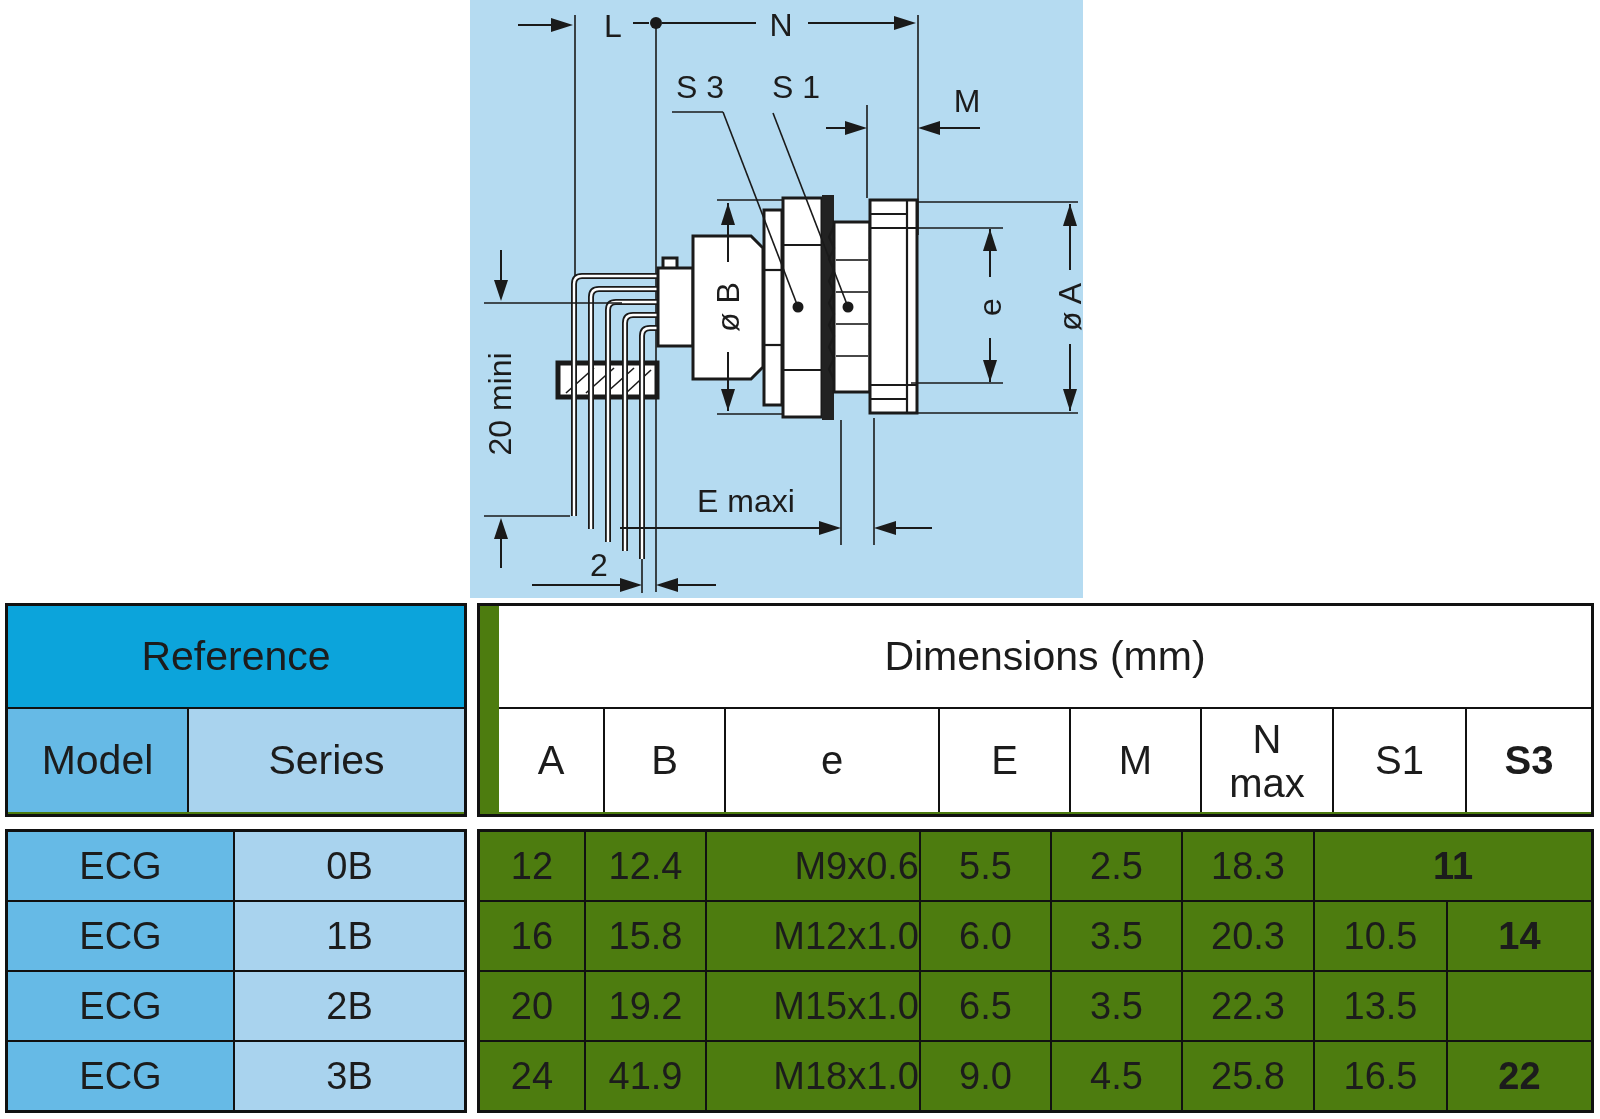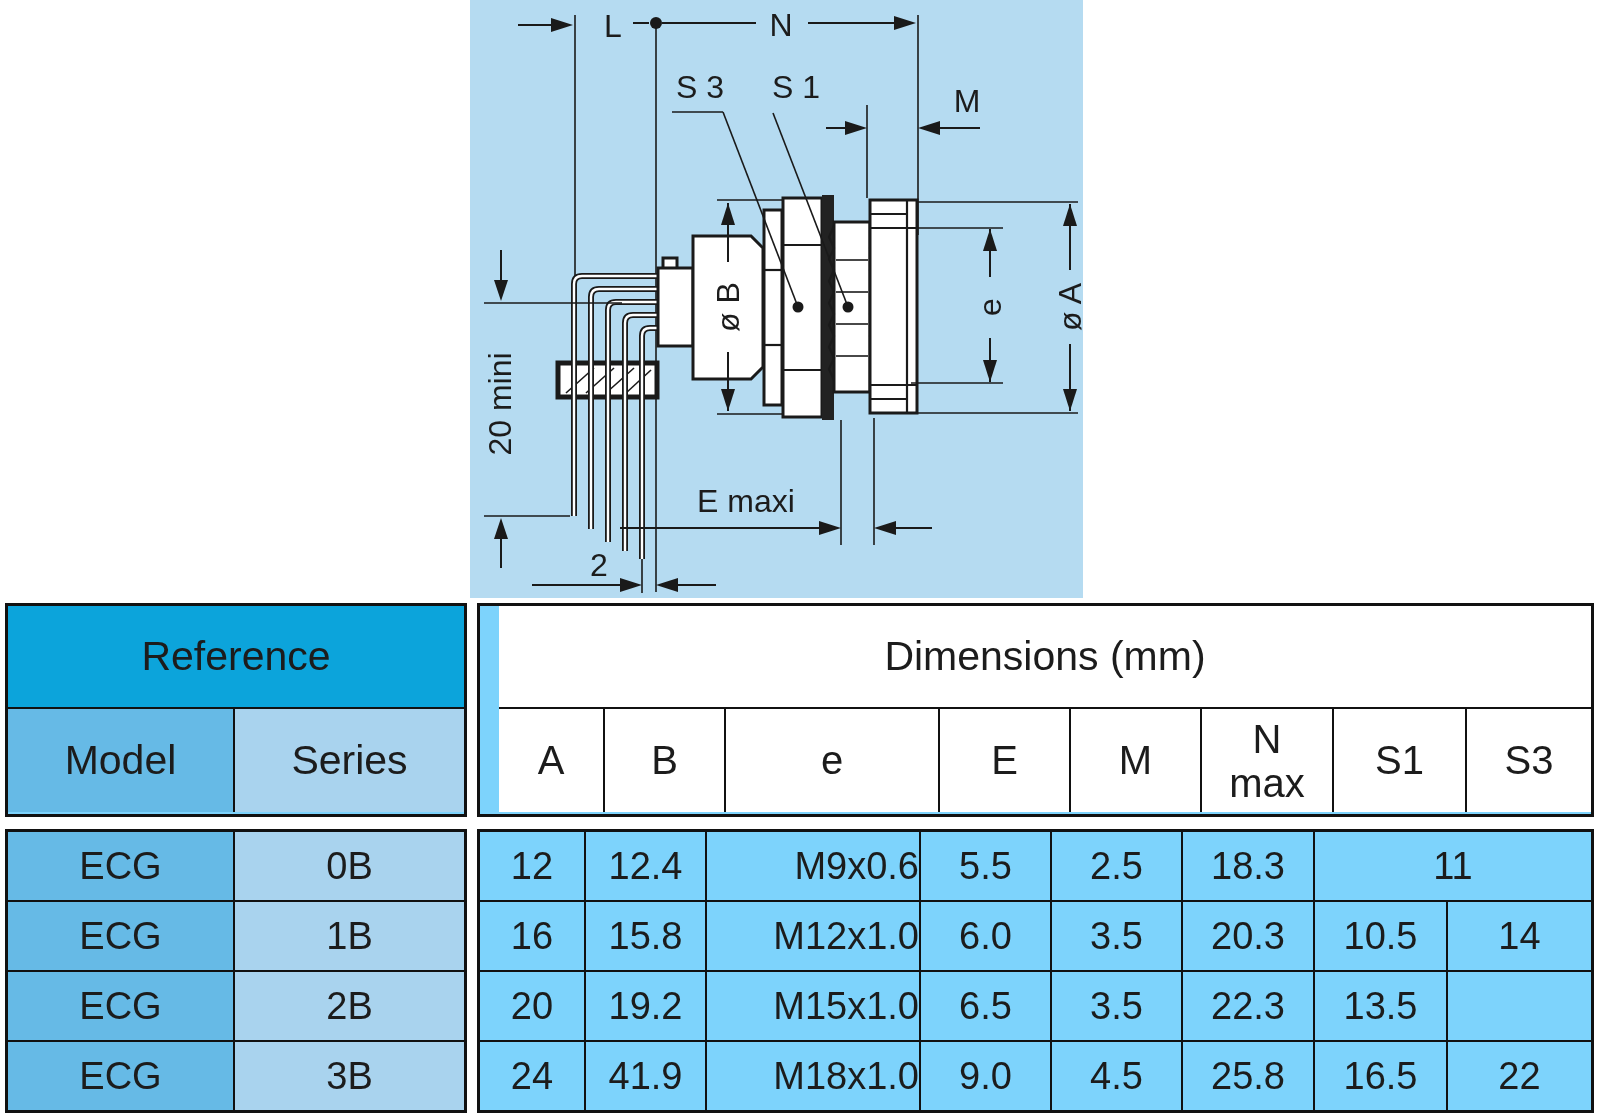--- a/index.html
+++ b/index.html
@@ -10,49 +10,49 @@
   
   #drawing{position:absolute;left:470px;top:0;width:613px;height:598px;background:#B5DBF1;}
   #drawing svg{display:block;}
   .dline{stroke:#1a1a1a;stroke-width:2;fill:none;}
   .thin{stroke:#1a1a1a;stroke-width:1.6;fill:none;}
   .part{stroke:#1a1a1a;stroke-width:3;fill:#fff;}
   .part2{stroke:#1a1a1a;stroke-width:2.2;fill:none;}
   .arrow{fill:#1a1a1a;stroke:none;}
   .dimtext{font-family:"Liberation Sans","DejaVu Sans",sans-serif;font-size:32px;fill:#1c1c1c;}
   
-  .blk{position:absolute;border:3px solid #111;box-sizing:border-box;background:#7dd3fc;}
+  .blk{position:absolute;border:3px solid #111;box-sizing:border-box;background:#4d7c0f;}
   .cell{display:flex;align-items:center;justify-content:center;box-sizing:border-box;}
   #hdr-left{left:5px;top:603px;width:462px;height:214px;}
   #hdr-right{left:477px;top:603px;width:1117px;height:214px;padding-left:19px;}
   #body-left{left:5px;top:829px;width:462px;height:284px;}
   #body-right{left:477px;top:829px;width:1117px;height:284px;}
   .hrow1{height:103px;border-bottom:2px solid #111;}
   .hrow2{height:103px;display:flex;}
   .ref-cell{background:#0CA4DB;font-size:41px;}
   .dims-cell{background:#fff;font-size:41px;}
-  .model-cell{width:227px;border-right:2px solid #111;background:#66BAE6;font-size:41px;}
+  .model-cell{width:181px;border-right:2px solid #111;background:#66BAE6;font-size:41px;}
   .series-cell{flex:1;background:#A9D3EE;font-size:41px;}
   .colhead{font-size:40px;background:#fff;}
   .nmax{flex-direction:column;line-height:44px;}
   .datarow{display:flex;height:68px;border-bottom:2px solid #111;}
   .datarow.last{border-bottom:none;}
   .dc{font-size:38px;}
   .c-model{width:227px;border-right:2px solid #111;background:#66BAE6;}
   .c-series{flex:1;background:#A9D3EE;}
   
   .w-A{width:106px;border-right:2px solid #111;}
   .w-B{width:121px;border-right:2px solid #111;}
   .w-e{width:214px;border-right:2px solid #111;justify-content:flex-end;}
   .w-eh{width:214px;border-right:2px solid #111;}
   .w-E{width:131px;border-right:2px solid #111;}
   .w-M{width:131px;border-right:2px solid #111;}
   .w-N{width:132px;border-right:2px solid #111;}
   .w-S1{width:133px;border-right:2px solid #111;}
-  .w-S3{flex:1;}
+  .w-S3{flex:1;font-weight:bold;}
 </style>
 </head>
 <body>
 
 <div id="stage">
 
   <div id="drawing">
     <svg width="613" height="598" viewBox="0 0 613 598">
 
       <line class="thin" x1="186" y1="28" x2="186" y2="592"></line>

